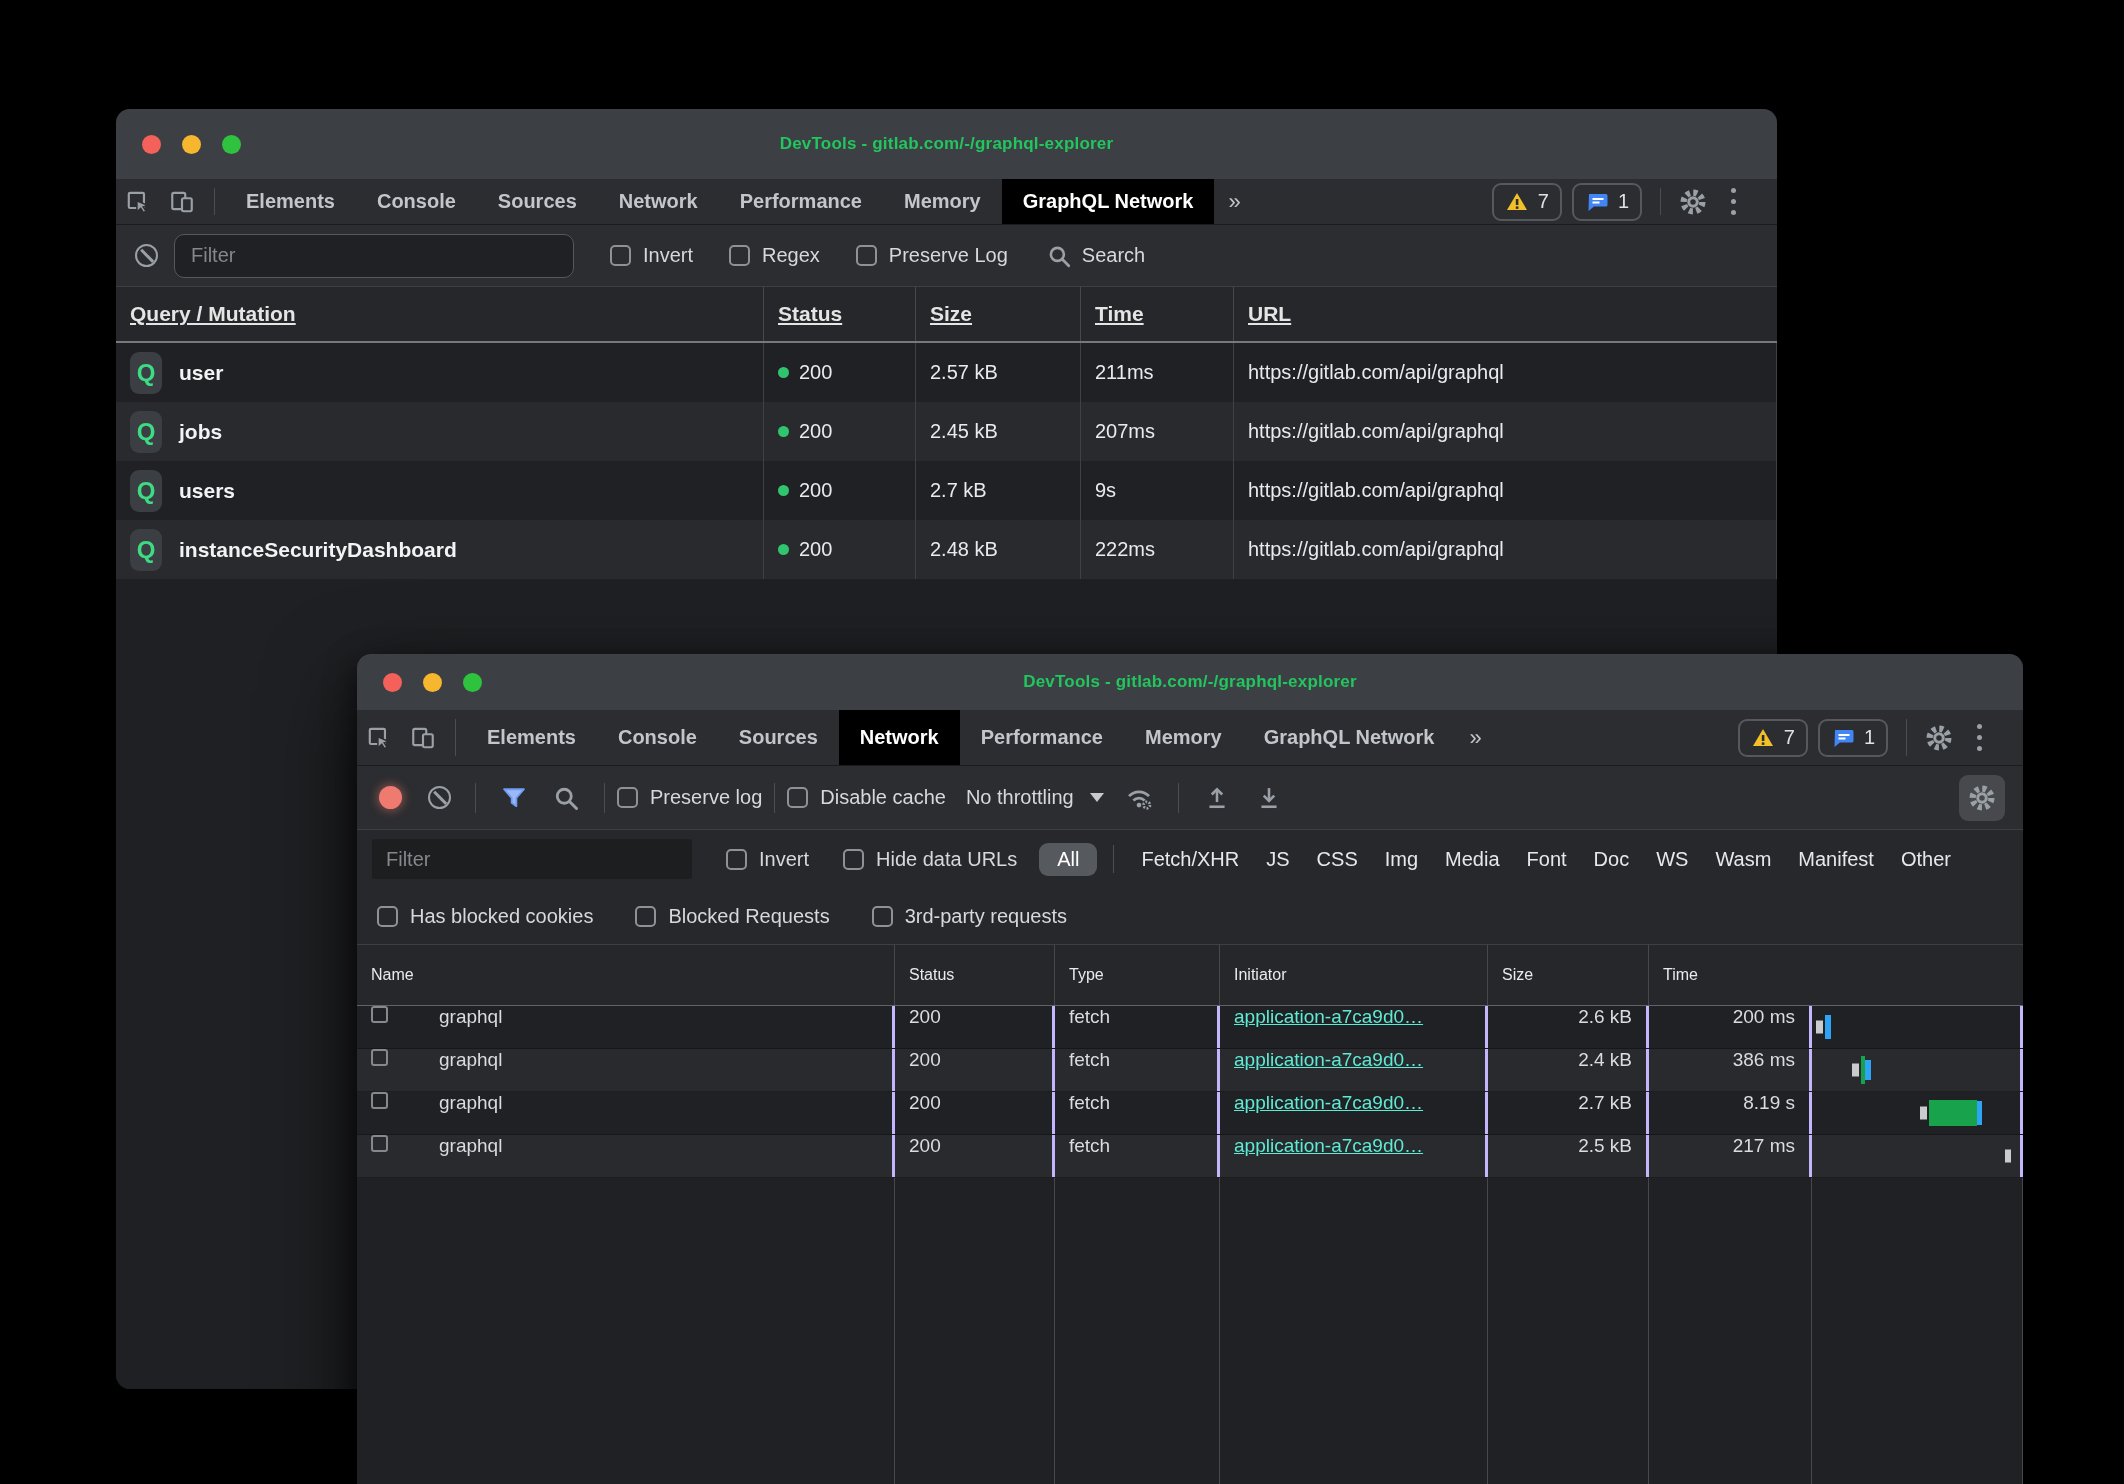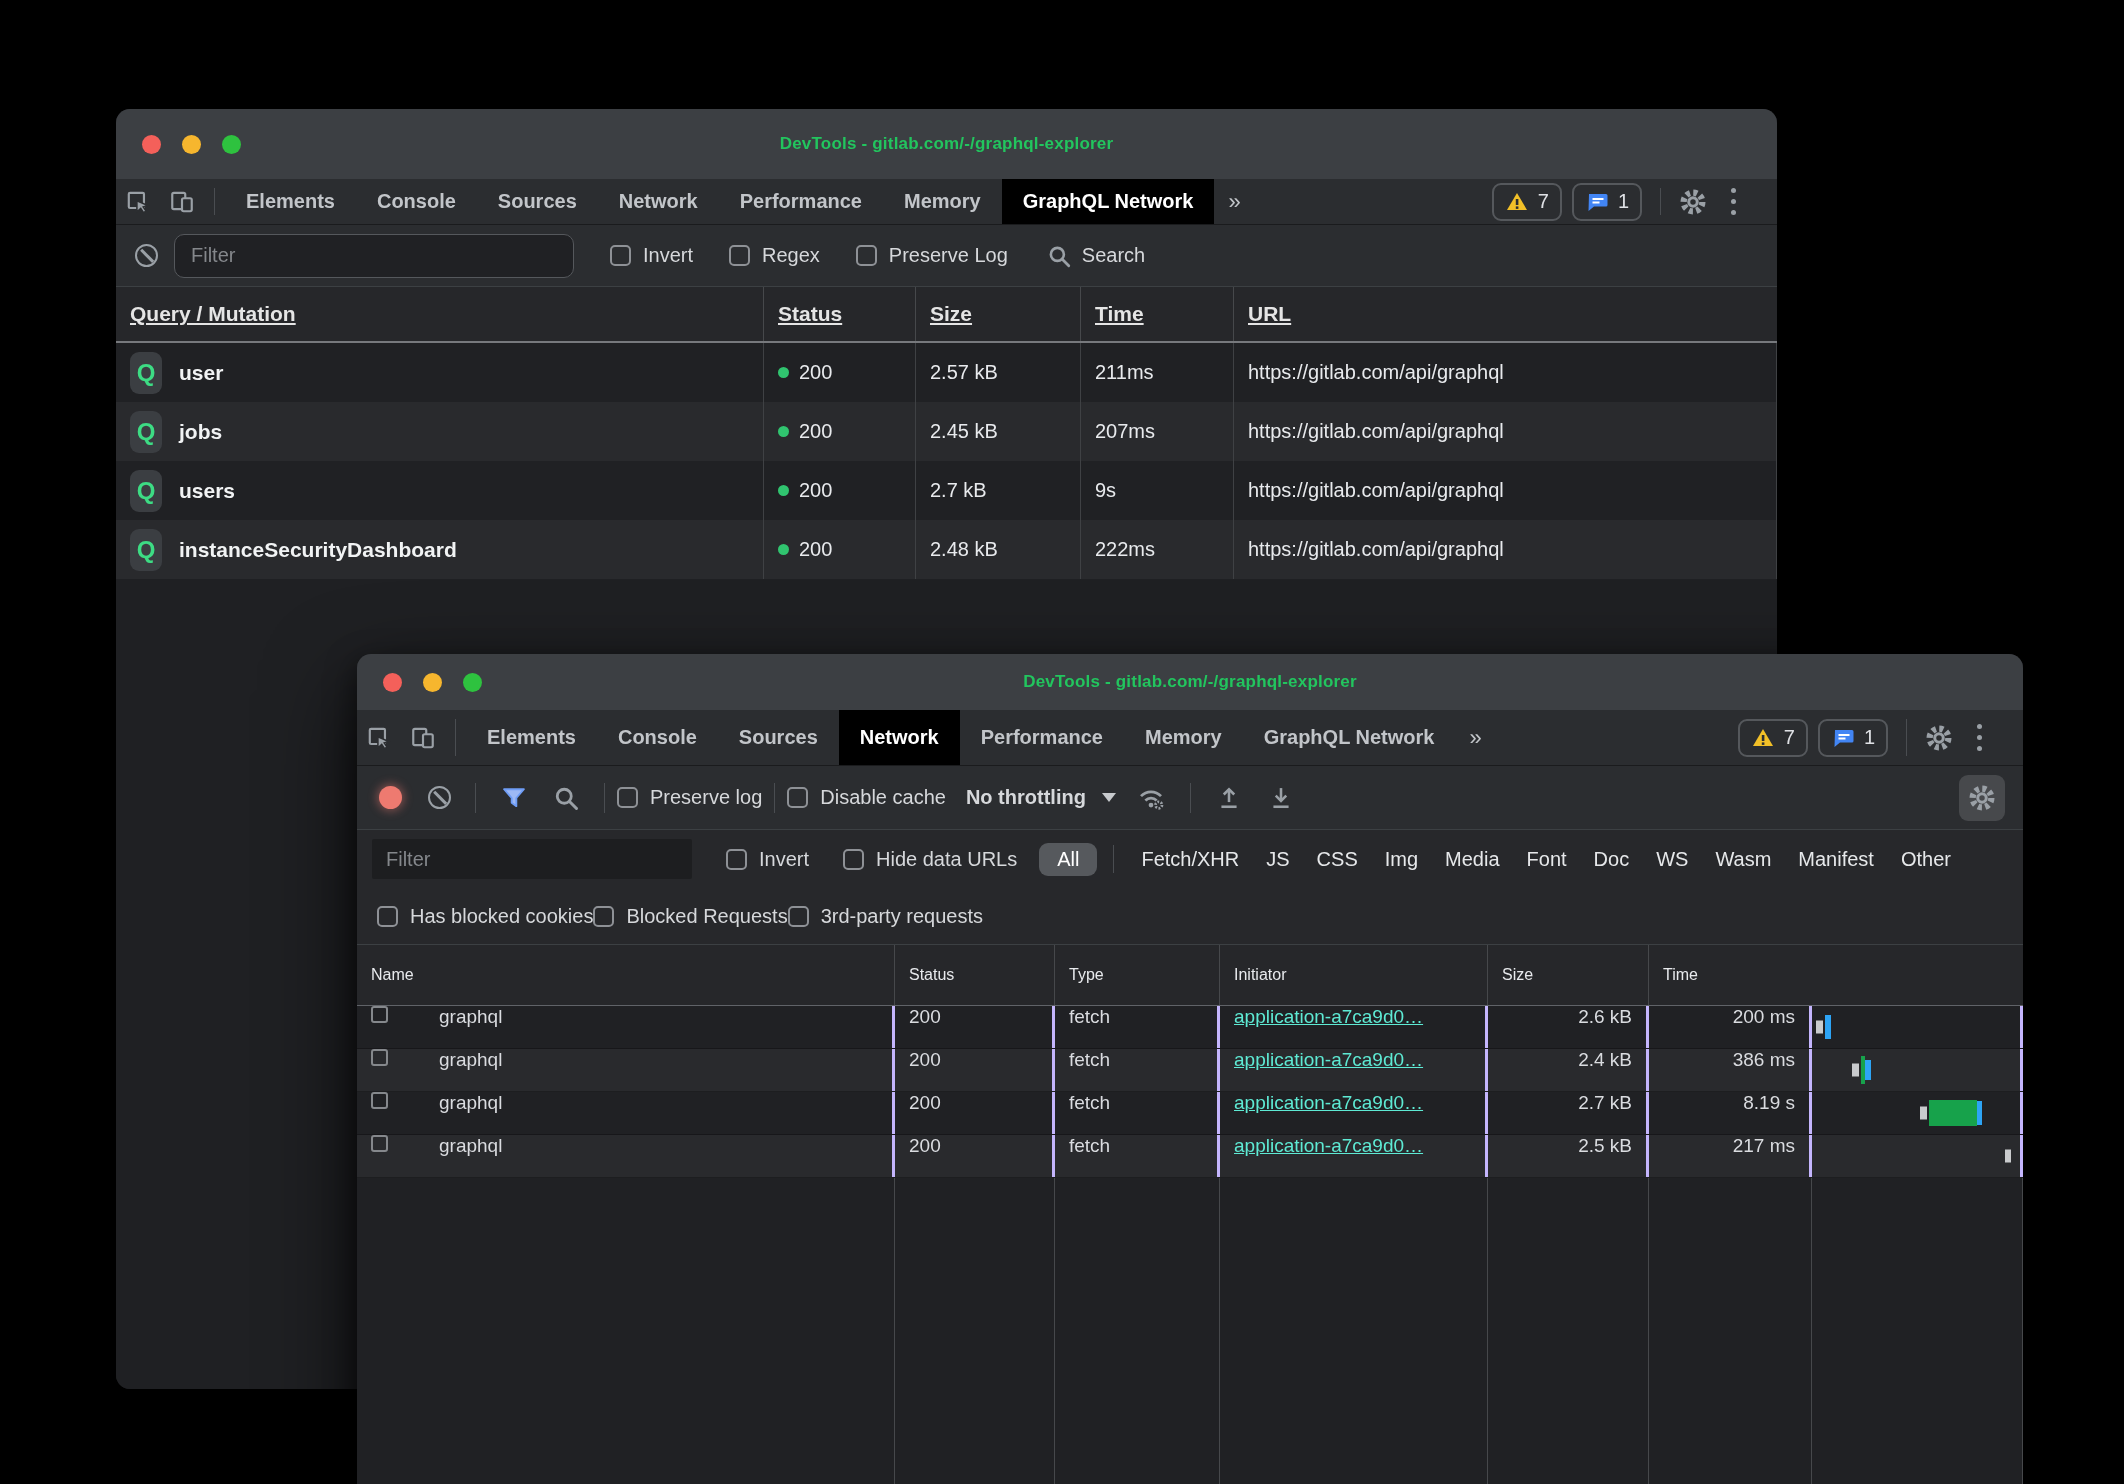--- a/index.html
+++ b/index.html
@@ -79,36 +79,36 @@
   .status-dot { width:11px; height:11px; border-radius:50%; background:#30c46f; margin-right:10px; flex:0 0 auto; }
   .w1-filler { flex:1 1 auto; background:#1f2023; }
 
   
   .w2-toolbar { height:64px; background:#2b2d30; display:flex; align-items:center;
                 padding:0 18px 0 22px; border-bottom:1px solid #3c4043; flex:0 0 auto; color:#9aa0a6; }
   .record-dot { width:23px; height:23px; border-radius:50%; background:#ee7a70;
                 box-shadow:0 0 10px 2px rgba(238,122,112,.45); flex:0 0 auto; }
   .w2-toolbar .icon-btn { display:flex; align-items:center; justify-content:center; padding:0 12px; }
   .w2-toolbar .vdiv { height:30px; margin:0 12px; align-self:center; }
-  .throttle { display:flex; align-items:center; gap:16px; color:#d6d8db; font-size:20px; margin-left:20px;font-weight:bold; }
+  .throttle { display:flex; align-items:center; gap:16px; color:#d6d8db; font-size:20px; margin-left:20px; }
   .gear-chip { margin-left:auto; width:46px; height:46px; background:#47494c; border-radius:9px;
                display:flex; align-items:center; justify-content:center; color:#9aa0a6; --hole:#47494c; }
 
   
   .w2-filterrow { height:58px; background:#27282b; display:flex; align-items:center; padding:0 15px;
                   flex:0 0 auto; }
   .w2-input { width:320px; height:40px; background:#1d1e20; border:none; border-radius:2px;
               color:#e8eaed; font-size:20px; padding:0 14px; outline:none; }
   .w2-filterrow .cb-group { margin-left:34px; }
   .chip { color:#e6e8ea; font-size:20px; margin-left:27px; }
   .chip.selected { background:#56595d; border-radius:9px; padding:5px 18px; margin-left:22px; color:#fff; }
   .chip-div { width:1px; height:28px; background:#4a4d51; margin-left:16px; }
 
   
-  .w2-options { height:56px; background:#27282b; display:flex; align-items:center; 
+  .w2-options { height:56px; background:#27282b; display:flex; align-items:center; gap:42px;
                 padding:0 20px; flex:0 0 auto; }
 
   
   .w2-grid { display:grid; grid-template-columns:538px 160px 165px 268px 161px 163px 1fr; }
   .w2-header { height:62px; background:#26272a; border-top:1px solid #3c4043;
                border-bottom:1px solid #606368; flex:0 0 auto; }
   .w2-header .cell { display:flex; align-items:center; color:#e8eaed; font-size:16px; position:relative; }
   .w2-row { height:43px; font-size:19px; color:#dadce0; border-bottom:1px solid rgba(0,0,0,.28); }
   .w2-row .cell { display:flex; align-items:flex-start; border-right:3px solid #c4b5fd;gap:36px; }
   .w2-row:nth-child(odd)  { background:#202124; }

